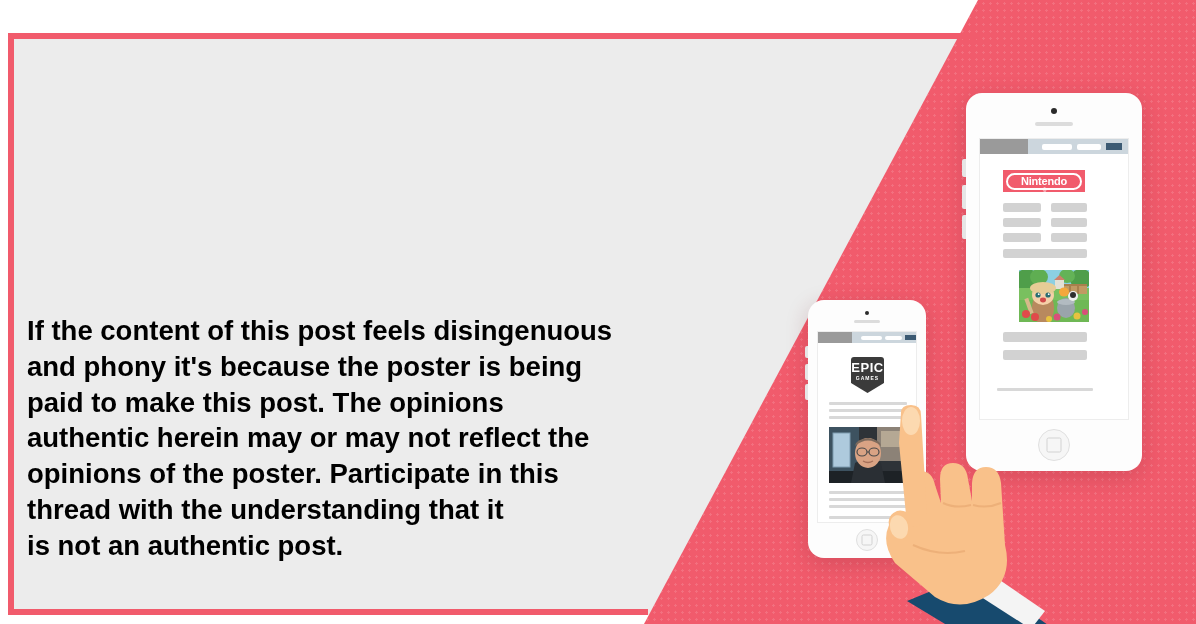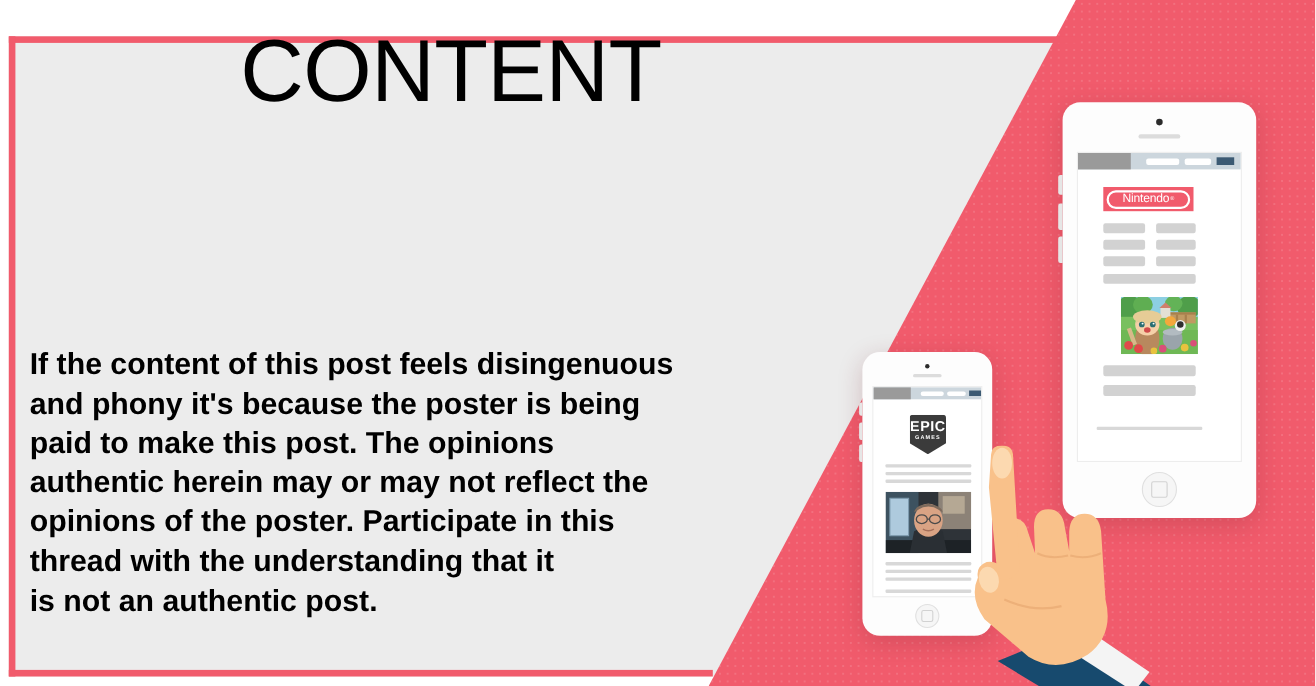--- a/index.html
+++ b/index.html
@@ -169,26 +169,27 @@
     position: absolute;
     background: #f15b6c;
     display: flex;
     align-items: center;
     justify-content: center;
   }
   .nintendo-logo .oval {
     border: 2px solid #ffffff;
     border-radius: 999px;
     color: #ffffff;
-    font-weight: 400;
+    font-weight: 700;
     display: flex;
     align-items: center;
-    justify-content: center;
+    justify-content: space-between;
     letter-spacing: -0.2px;
     box-sizing: border-box;
+    flex-direction: column;
   }
 
   
   .epic-logo {
     position: absolute;
     background: #3b3b3b;
     border-radius: 3px 3px 10px 10px;
     clip-path: polygon(0 0, 100% 0, 100% 72%, 50% 100%, 0 72%);
     display: flex;
     flex-direction: column;
@@ -220,32 +221,31 @@
 
   <div class="grey-panel"></div>
   <div class="red-wedge"></div>
   <div class="red-wedge-dots"></div>
 
   <div class="frame-top"></div>
   <div class="frame-left"></div>
   <div class="frame-bottom"></div>
 
   <div class="headline">
-    <span class="l3">CONTENT</span>
   </div>
 
   <div class="body-copy">If the content of this post feels disingenuous
 and phony it's because the poster is being
 paid to make this post. The opinions
 authentic herein may or may not reflect the
 opinions of the poster. Participate in this
 thread with the understanding that it
 is not an authentic post.</div>
 
-  <div class="phone" style="left:784px; top:300px; width:118px; height:258px;margin-top:20px;">
+  <div class="phone" style="left:808px; top:300px; width:118px; height:258px;">
     <div class="side-btn" style="top:46px; height:12px;"></div>
     <div class="side-btn" style="top:64px; height:16px;"></div>
     <div class="side-btn" style="top:84px; height:16px;"></div>
 
     <div class="cam" style="top:11px; width:4px; height:4px;"></div>
     <div class="speaker" style="top:20px; width:26px; height:3px;"></div>
 
     <div class="screen" style="left:9px; top:31px; width:100px; height:192px;">
 
       <div class="chrome" style="height:11px;">

